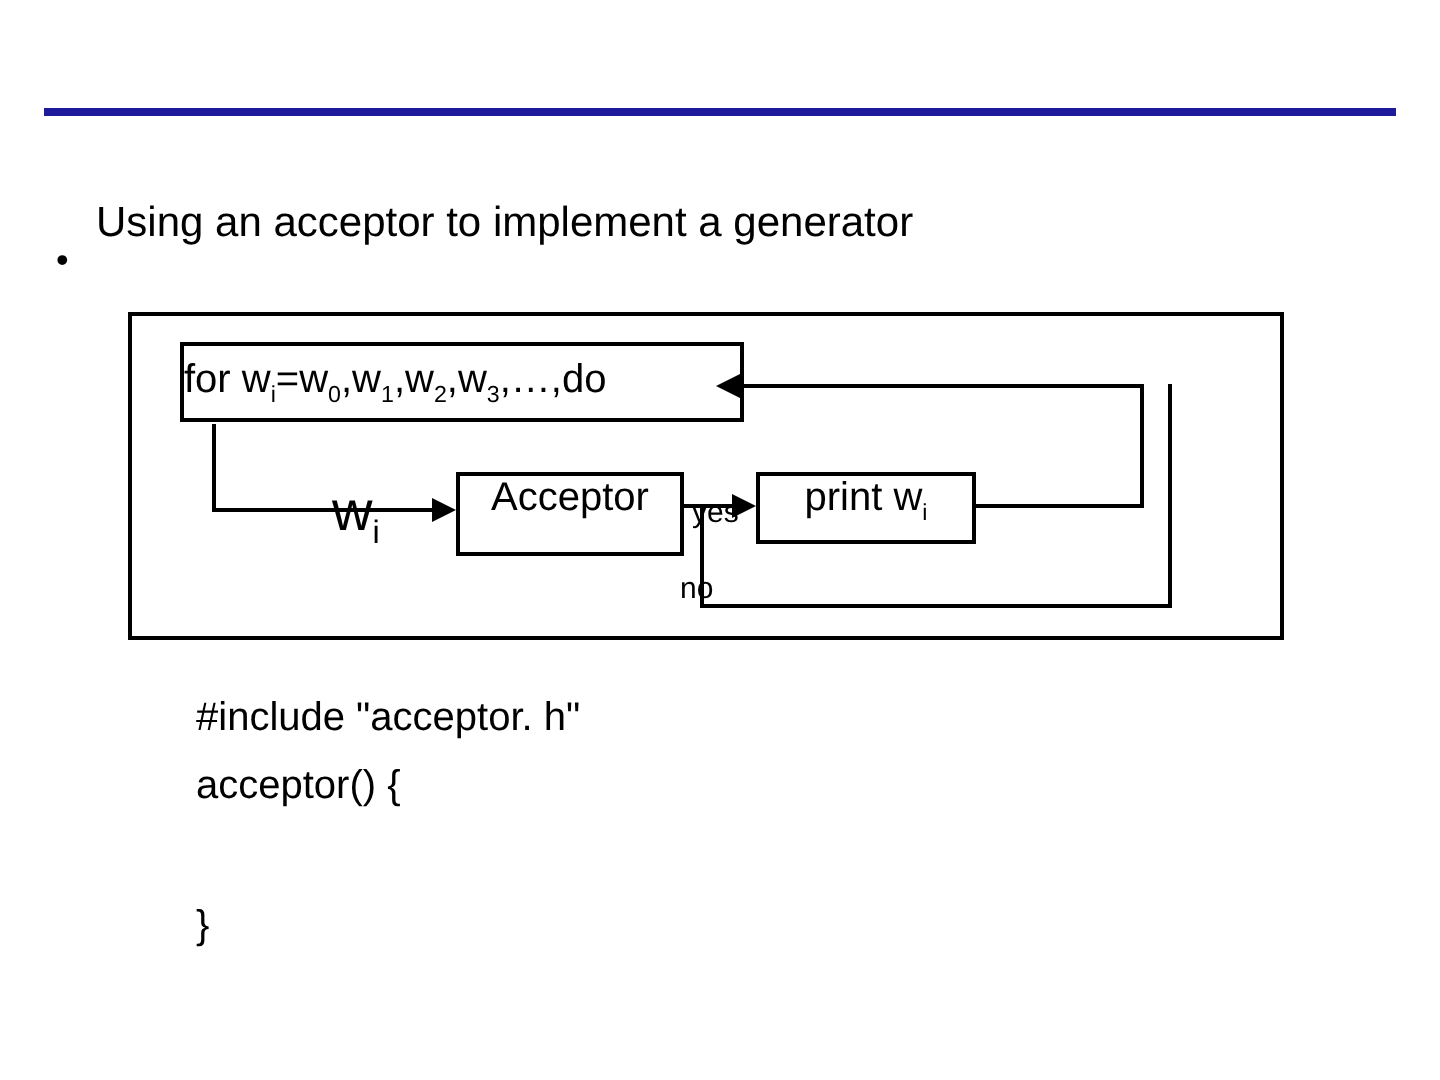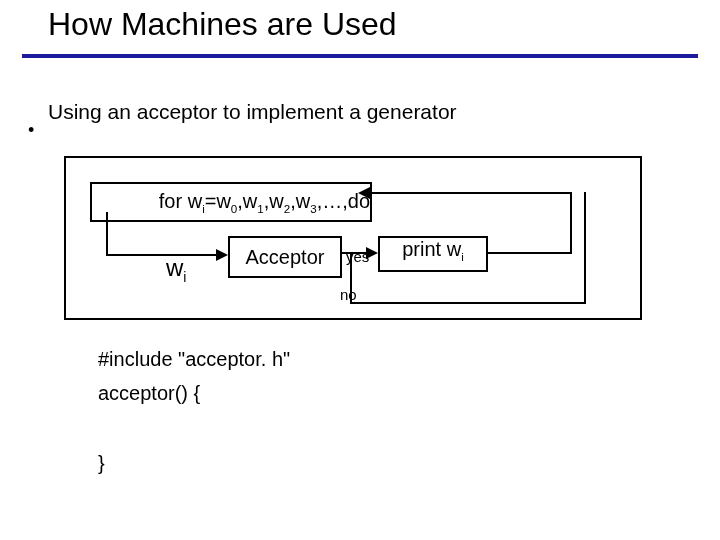--- a/index.html
+++ b/index.html
@@ -3,42 +3,41 @@
 <meta charset="utf-8">
 <style>
   html,body{margin:0;padding:0;width:720px;height:540px;background:#fff;font-family:Arial,Helvetica,sans-serif;color:#000}
   .slide{position:relative;width:720px;height:540px}
   .title{position:absolute;left:48px;top:6px;font-size:32px}
   .title-rule{position:absolute;left:22px;top:54px;width:676px;height:0;border-top:4px solid #1d1a9c}
   .subtitle{position:absolute;left:22px;top:72px;font-size:21px}
   .bullet-dot{position:absolute;left:28px;top:120px;font-size:18px}
   .bullet-text{position:absolute;left:48px;top:100px;font-size:21px}
   .diagram{position:absolute;left:64px;top:156px;width:574px;height:160px;border:2px solid #000}
-  .forbox{position:absolute;left:24px;top:24px;width:278px;height:36px;border:2px solid #000;display:flex;align-items:center;justify-content:flex-end;font-size:20px}
-  .wi-label{position:absolute;left:100px;top:96px;font-size:24px}
-  .accbox{position:absolute;left:162px;top:78px;width:110px;height:38px;border:2px solid #000;display:flex;align-items:center;justify-content:center;font-size:20px}
+  .forbox{position:absolute;left:24px;top:13px;width:278px;height:36px;border:2px solid #000;display:flex;align-items:center;justify-content:flex-start;font-size:20px}
+  .wi-label{position:absolute;left:100px;top:82px;font-size:28px}
+  .accbox{position:absolute;left:162px;top:78px;width:110px;height:38px;border:2px solid #000;display:flex;justify-content:center;font-size:20px}
   .yes-label{position:absolute;left:280px;top:90px;font-size:15px}
   .printbox{position:absolute;left:312px;top:78px;width:106px;height:32px;border:2px solid #000;display:flex;justify-content:center;font-size:20px}
   .no-label{position:absolute;left:274px;top:128px;font-size:15px}
   .sub{font-size:0.58em;vertical-align:sub}
   .code{position:absolute;left:98px;font-size:20px}
   .c1{top:348px}
   .c2{top:382px}
   .c3{top:416px;left:112px}
   .c4{top:452px}
   
   .arr{position:absolute;background:#000}
   .arrhead{position:absolute;width:0;height:0}
 </style>
 </head>
 <body>
 
 <div class="slide">
 
-  <div class="title">How Machines are Used</div>
   <div class="title-rule"></div>
 
 
   <div class="bullet-dot">•</div>
   <div class="bullet-text">Using an acceptor to implement a generator</div>
 
   <div class="diagram">
 
     <div class="forbox">
       <span>

